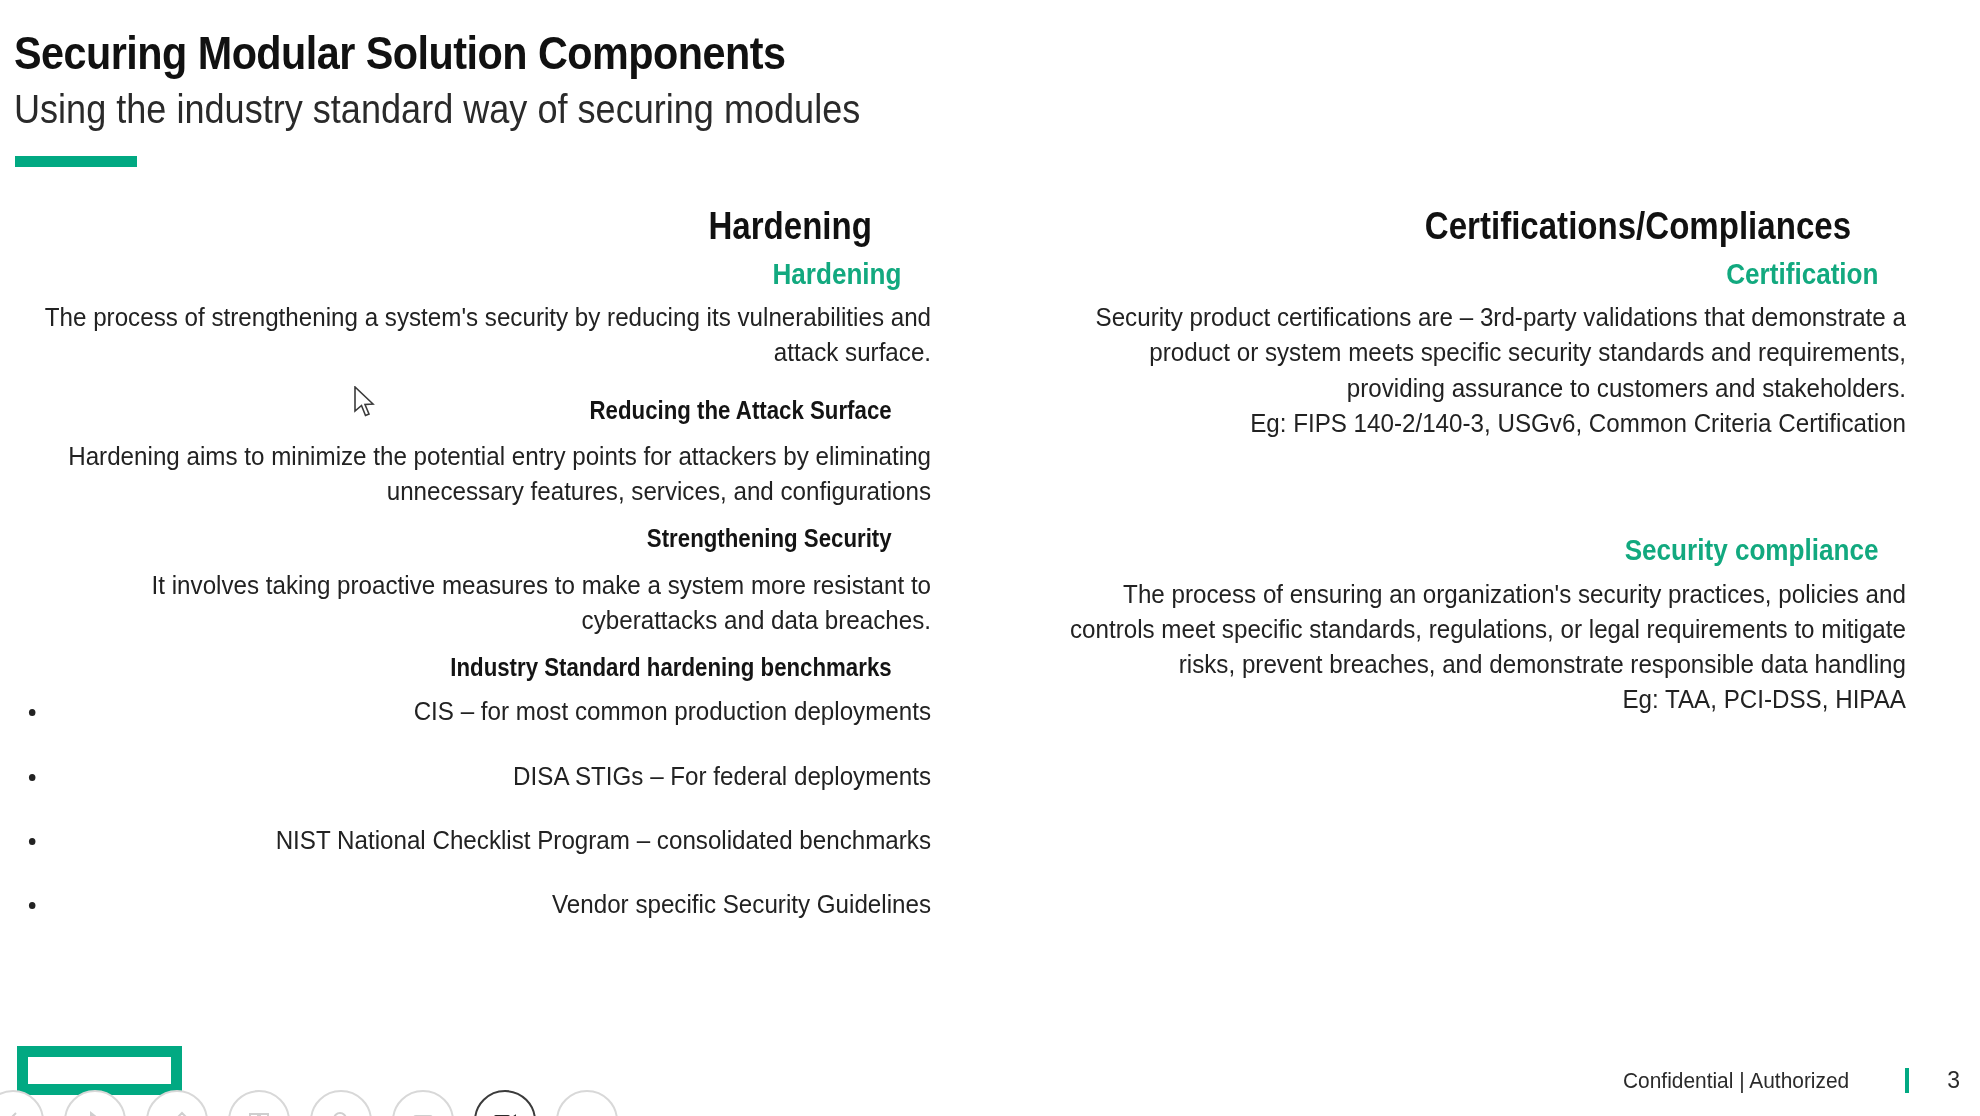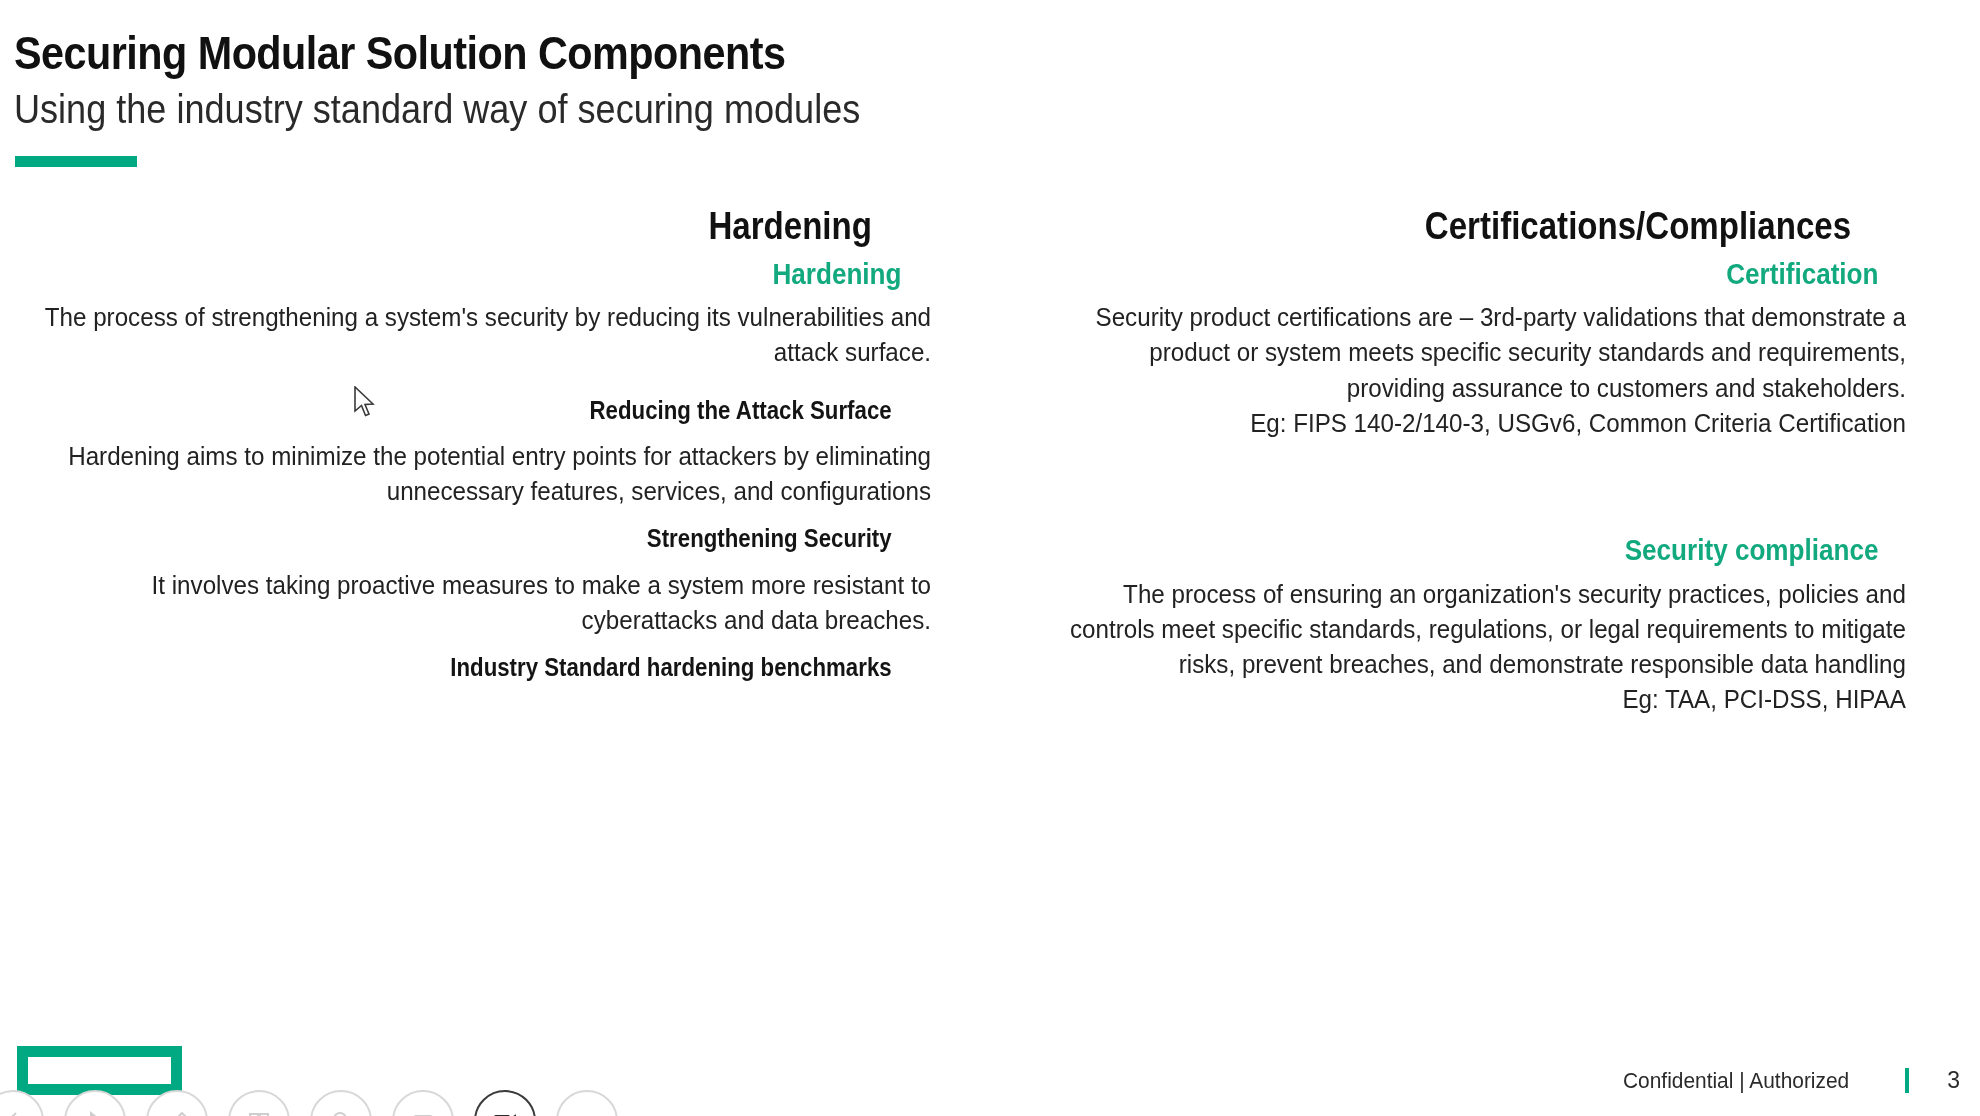--- a/index.html
+++ b/index.html
@@ -245,20 +245,26 @@
     <div class="gap-sm"></div>
 
     <div class="sub-heading-black">Strengthening Security</div>
     <div class="gap-sm"></div>
     <div class="body-text">It involves taking proactive measures to make a system more resistant to cyberattacks and data breaches.</div>
 
     <div class="gap-sm"></div>
 
     <div class="sub-heading-black">Industry Standard hardening benchmarks</div>
 
+    <ul class="bullets">
+      <li>CIS – for most common production deployments</li>
+      <li>DISA STIGs – For federal deployments</li>
+      <li>NIST National Checklist Program – consolidated benchmarks</li>
+      <li>Vendor specific Security Guidelines</li>
+    </ul>
   </div>
 
   <div class="col col-right">
 
     <div class="col-heading">Certifications/Compliances</div>
 
     <div class="sub-heading-green">Certification</div>
     <div class="body-text">Security product certifications are – 3rd-party validations that demonstrate a product or system meets specific security standards and requirements, providing assurance to customers and stakeholders.</div>
     <div class="body-text">Eg: FIPS 140-2/140-3, USGv6, Common Criteria Certification</div>
 

